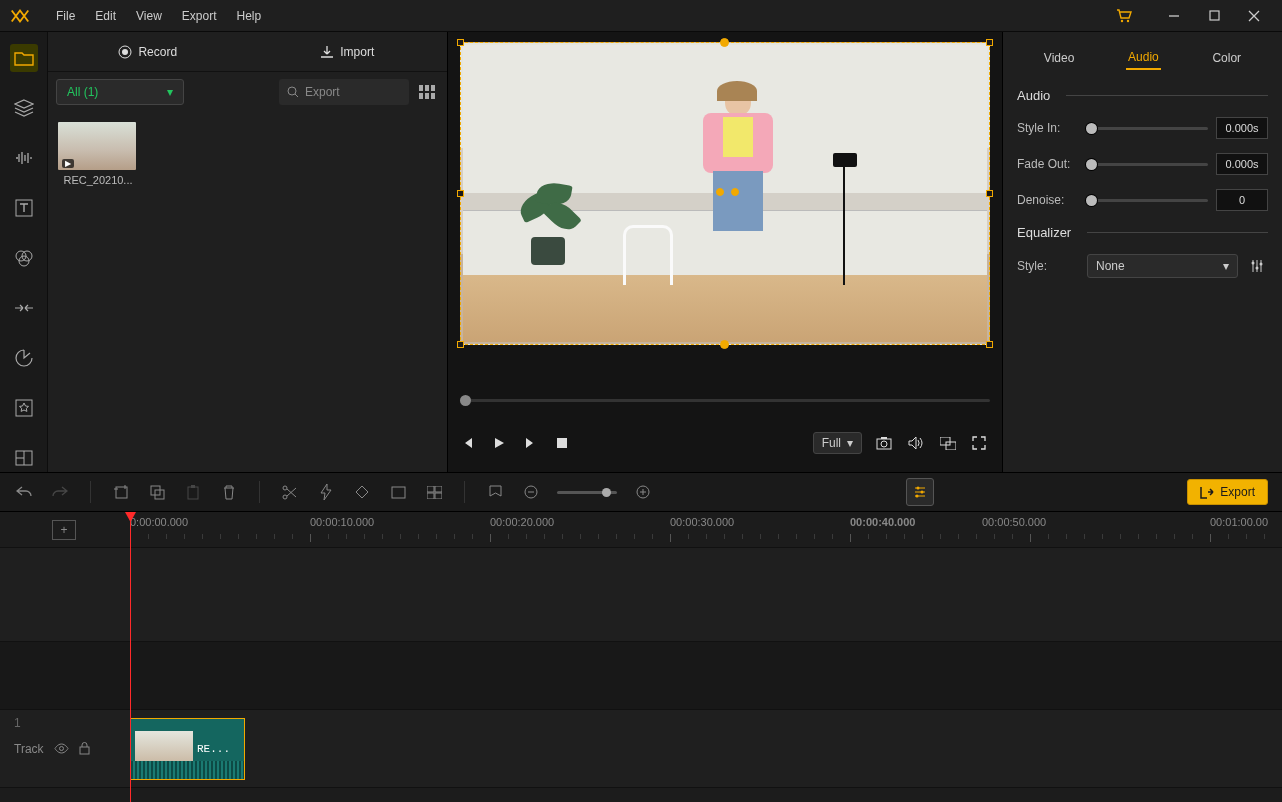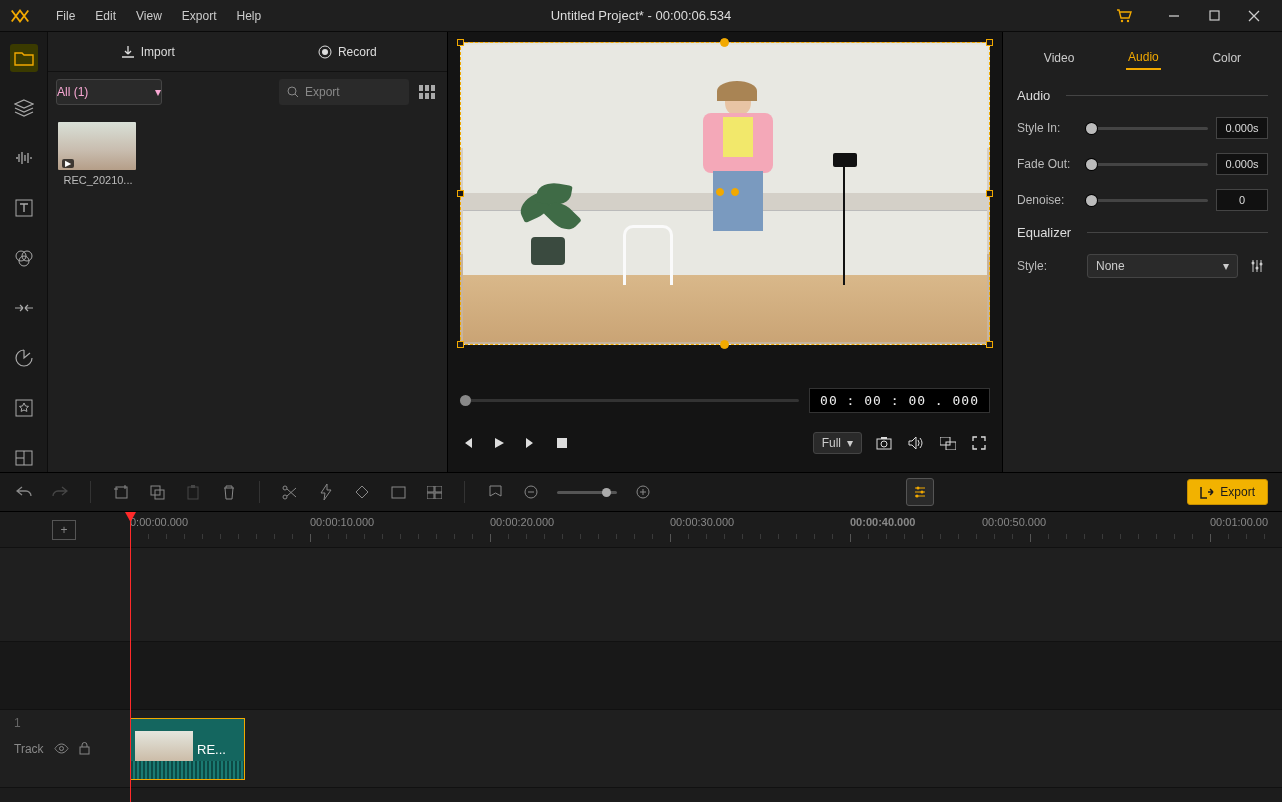--- a/index.html
+++ b/index.html
@@ -18,21 +18,21 @@
 
 .main { display: flex; height: 440px; }
 .left-tool { width: 48px; background: #1a1a1a; display: flex; flex-direction: column; align-items: center; padding-top: 12px; gap: 22px; border-right: 1px solid #0d0d0d;}
 .left-tool .tool { width: 28px; height: 28px; display: flex; align-items: center; justify-content: center; color: #aaa; cursor:pointer; border-radius:3px;}
 .left-tool .tool.active { background: #3a3a00; color: #f2a900; }
 
 .media-panel { width: 400px; background: #1f1f1f; display: flex; flex-direction: column; border-right: 1px solid #000;}
 .media-tabs { height: 40px; display: flex; border-bottom: 1px solid #111; }
 .media-tab { flex: 1; display: flex; align-items: center; justify-content: center; gap: 6px; color: #ddd; cursor:pointer;}
 .media-top { height: 40px; display: flex; align-items: center; padding: 0 8px; gap: 10px; }
-.dropdown { background: #2a2a2a; border: 1px solid #444; height: 26px; width: 106px; display: flex; align-items: center; padding: 0 0; border-radius: 3px; color:#f9a8d4; justify-content:space-between; cursor:pointer;}
+.dropdown { background: #2a2a2a; border: 1px solid #444; height: 26px; width: 128px; display: flex; align-items: center; padding: 0 10px; border-radius: 3px; color:#22c55e; justify-content:space-between; cursor:pointer;}
 .search { background: #2a2a2a; border-radius: 3px; height: 26px; width: 130px; display: flex; align-items: center; padding: 0 8px; color:#888; gap:6px; margin-left:auto;}
 .grid-icon { width: 20px; height: 20px; color:#aaa; cursor:pointer; display:flex; align-items:center;}
 .media-body { flex:1; padding: 10px; display: flex; align-content: flex-start; flex-wrap: wrap; gap: 12px; }
 .clip { width: 80px; }
 .clip-thumb { width: 78px; height: 48px; background: linear-gradient(180deg,#d9e0d7 0%,#c8bcae 60%,#b59e88 100%); border-radius: 1px; position: relative; }
 .clip-thumb::after{content:"▶";position:absolute;left:4px;bottom:2px;background:#000a;color:#fff;font-size:8px;padding:0 3px;border-radius:2px;}
 .clip-name { font-size: 11px; color: #bbb; text-align: center; margin-top: 4px; overflow:hidden; text-overflow:ellipsis; white-space:nowrap;}
 
 .preview { flex: 1; background: #141414; display: flex; flex-direction: column; align-items: center; padding: 10px 0 0 0;}
 .preview-box { width: 530px; height: 303px; background: linear-gradient(180deg,#e4e6de 0 35%,#d7cfc3 35% 70%,#c7b49d 70% 100%); border: 1px dashed #f2a900; position: relative; }
@@ -96,42 +96,41 @@
 .tick{position:absolute;top:22px;width:1px;height:8px;background:#555;}
 .tick.minor{height:5px;background:#3a3a3a;}
 .playhead{position:absolute;left:130px;top:0;bottom:0;width:1px;background:#ff2a2a;z-index:5;}
 .playhead::before{content:"";position:absolute;top:0;left:-5px;width:11px;height:10px;background:#ff2a2a;clip-path:polygon(0 0,100% 0,50% 100%);}
 .track-area{height:94px;background:#1f1f1f;border-bottom:1px solid #111;}
 .track-area.mid{height:68px;background:#181818;}
 .track-area.bot{height:78px;display:flex;align-items:center;}
 .track-head{width:128px;height:100%;display:flex;align-items:center;gap:10px;padding-left:14px;color:#888;position:relative;}
 .clip-tl{position:absolute;left:130px;top:8px;width:115px;height:62px;border:1px solid #f2a900;background:#14665f;display:flex;align-items:center;overflow:hidden;}
 .clip-tl .ct-thumb{width:58px;height:36px;background:linear-gradient(180deg,#e4e6de,#c7b49d);margin:0 4px;}
-.clip-tl .ct-name{color:#fff;font-size:13px;flex:1;overflow:hidden;text-overflow:ellipsis;}
+.clip-tl .ct-name{color:#fff;font-size:11px;flex:1;overflow:hidden;text-overflow:ellipsis;font-family:Liberation Mono, monospace;}
 .clip-tl .wav{position:absolute;left:0;right:0;bottom:0;height:18px;background:repeating-linear-gradient(90deg,#0d4a45 0 2px,#1a7a72 2px 4px);}
 
 svg{display:block;}
 </style>
 </head>
 <body>
 
 <div class="titlebar">
   <div class="logo">
     <svg width="22" height="22" viewBox="0 0 24 24">
         <path d="M3 6 L12 18 L21 6 M3 18 L12 6 L21 18" stroke="#f2a900" stroke-width="2" fill="none"></path>
       </svg>
   </div>
   <div class="menu">
     <div class="menu-item">File</div>
     <div class="menu-item">Edit</div>
     <div class="menu-item">View</div>
     <div class="menu-item">Export</div>
     <div class="menu-item">Help</div>
   </div>
-  <div class="win-title">Untitled Project* - 00:00:06.534</div>
   <div class="win-controls">
     <div class="win-btn cart">
         <svg width="16" height="14" viewBox="0 0 16 14">
           <path d="M1 1h2l2 8h8l2-6H4" stroke="#f2a900" fill="none" stroke-width="1.4"></path>
           <circle cx="6" cy="12" r="1.2" fill="#f2a900"></circle>
           <circle cx="12" cy="12" r="1.2" fill="#f2a900"></circle>
         </svg>
       </div>
     <div class="win-btn">
         <svg width="12" height="12">
@@ -204,30 +203,30 @@
           <line x1="9" y1="1" x2="9" y2="15" stroke="#aaa"></line>
           <line x1="1" y1="8" x2="9" y2="8" stroke="#aaa"></line>
         </svg>
       </div>
   </div>
 
   <div class="media-panel">
     <div class="media-tabs">
       <div class="media-tab">
         <svg width="14" height="14" viewBox="0 0 14 14">
-            <path d="M7 1v8m0 0l-3-3m3 3l3-3M1 12h12" stroke="#ddd" fill="none" stroke-width="1.3"></path>
-          </svg>
-        <span>Import</span>
+            <circle cx="7" cy="7" r="6" stroke="#ddd" fill="none"></circle>
+            <circle cx="7" cy="7" r="3" fill="#ddd"></circle>
+          </svg>
+        <span>Record</span>
       </div>
       <div class="media-tab">
         <svg width="14" height="14" viewBox="0 0 14 14">
-            <circle cx="7" cy="7" r="6" stroke="#ddd" fill="none"></circle>
-            <circle cx="7" cy="7" r="3" fill="#ddd"></circle>
-          </svg>
-        <span>Record</span>
+            <path d="M7 1v8m0 0l-3-3m3 3l3-3M1 12h12" stroke="#ddd" fill="none" stroke-width="1.3"></path>
+          </svg>
+        <span>Import</span>
       </div>
     </div>
     <div class="media-top">
       <div class="dropdown">
         <span>All (1)</span>
         <span>▾</span>
       </div>
       <div class="search">
         <svg width="12" height="12" viewBox="0 0 12 12">
             <circle cx="5" cy="5" r="4" stroke="#888" fill="none"></circle>
@@ -285,21 +284,20 @@
         <div class="handle" style="top:50%;right:-4px;margin-top:-4px"></div>
       <div class="rot" style="top:-5px;left:50%;margin-left:-5px"></div>
       <div class="rot" style="bottom:-5px;left:50%;margin-left:-5px"></div>
       <div class="rot" style="top:145px;left:255px;width:8px;height:8px"></div>
       <div class="rot" style="top:145px;left:270px;width:8px;height:8px"></div>
     </div>
     <div class="scrub-bar">
       <div class="scrub-track">
           <div class="scrub-dot"></div>
         </div>
-      <div class="time-box">00 : 00 : 00 . 000</div>
     </div>
     <div class="play-controls">
       <div class="pc">
           <svg width="14" height="14" viewBox="0 0 14 14">
             <path d="M3 2v10M12 2L5 7l7 5z" fill="#ddd"></path>
           </svg>
         </div>
       <div class="pc">
           <svg width="14" height="14" viewBox="0 0 14 14">
             <path d="M3 2l9 5-9 5z" fill="#ddd"></path>

